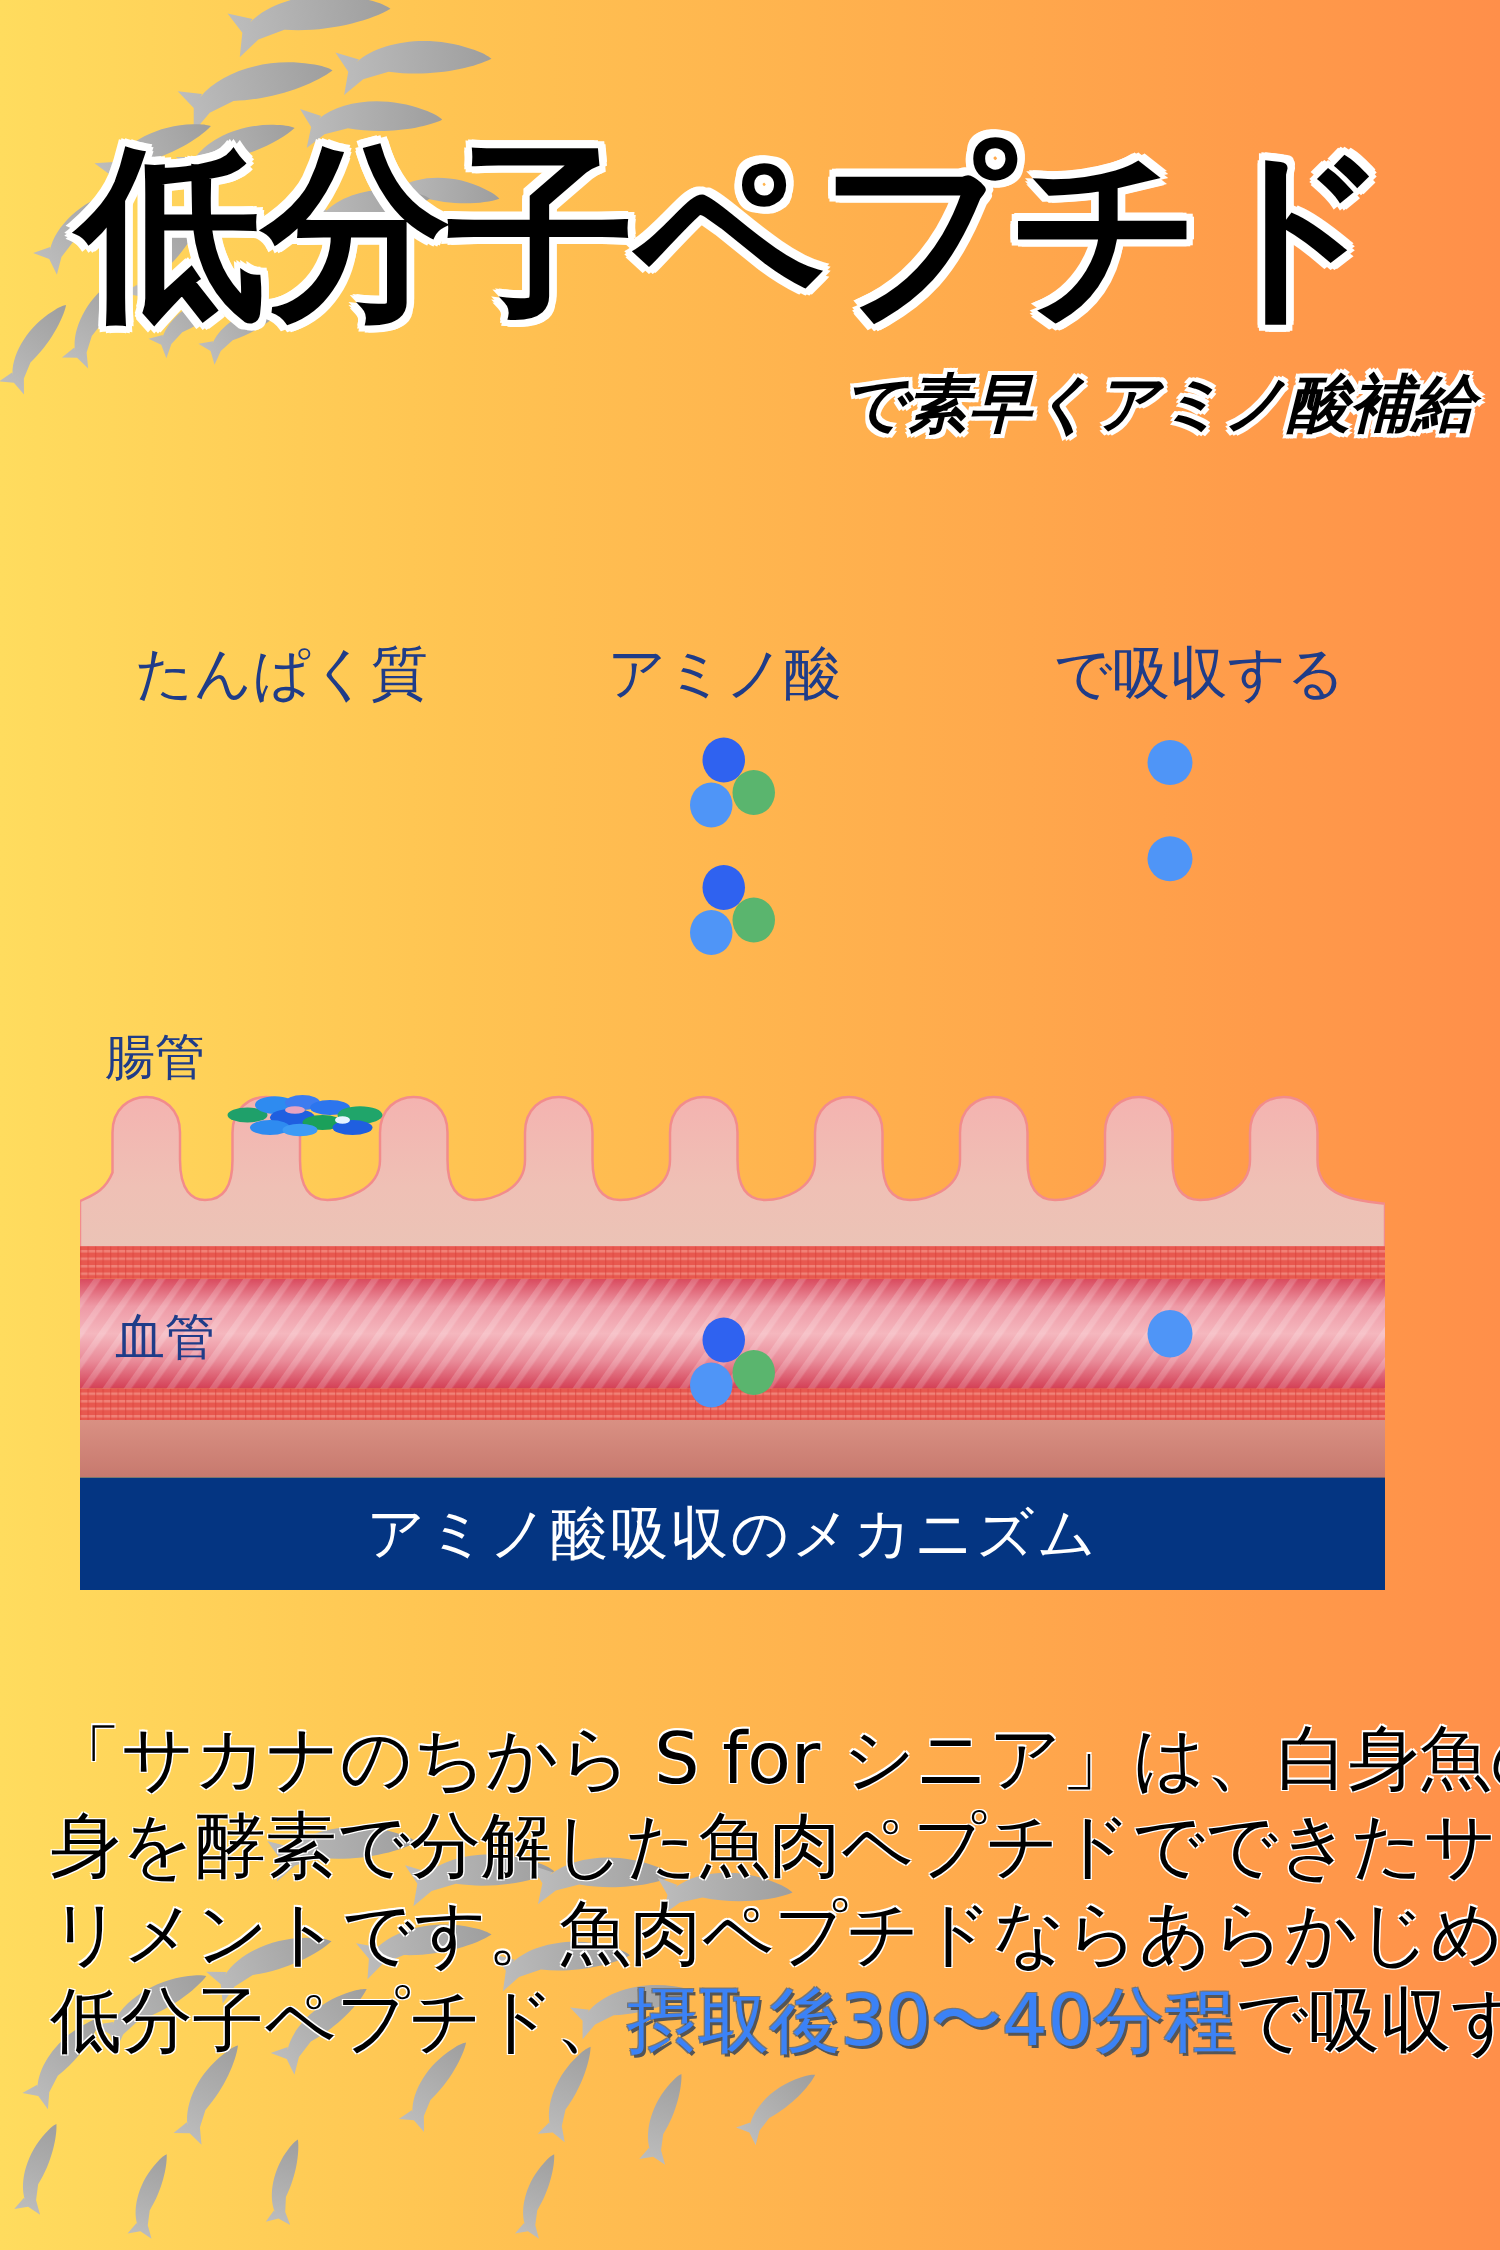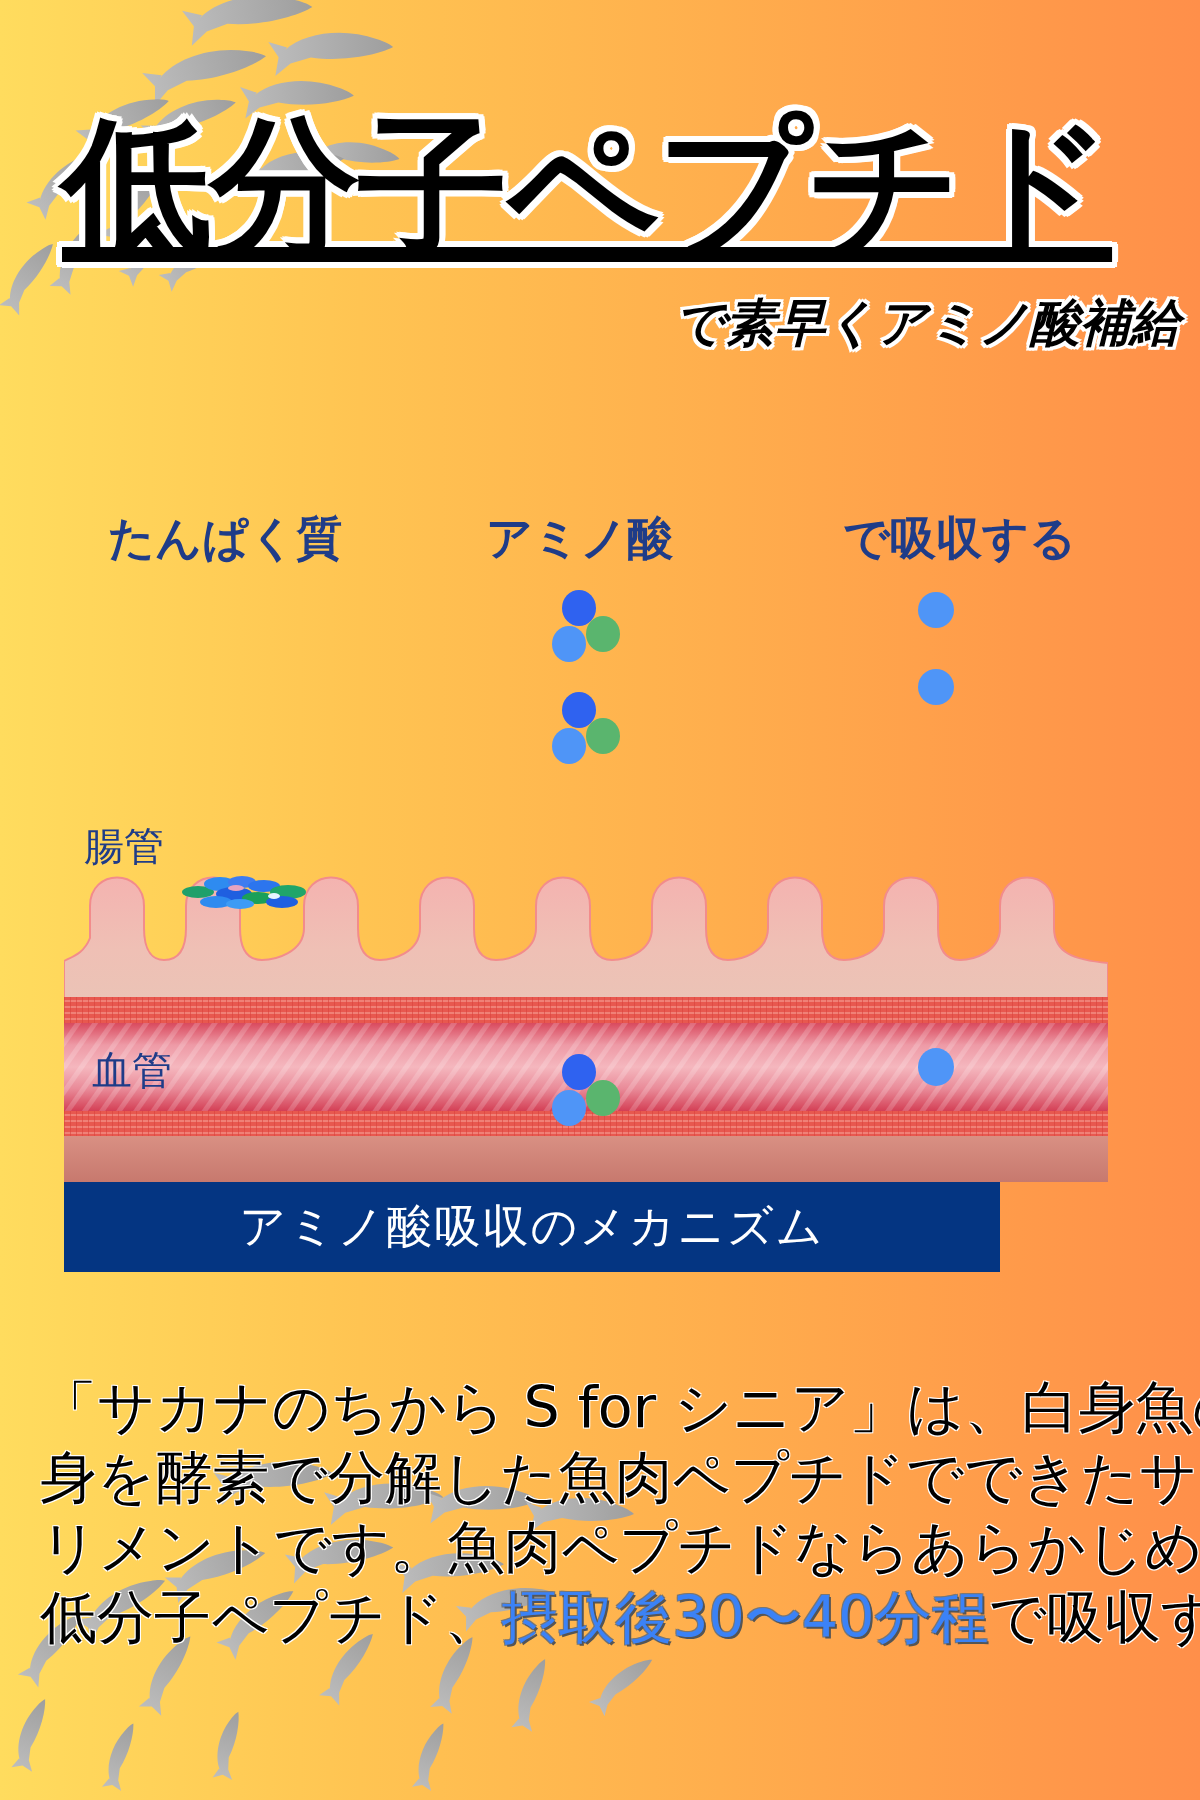--- a/index.html
+++ b/index.html
@@ -11,40 +11,38 @@
   .fish-layer { position:absolute; inset:0; pointer-events:none; }
   .title {
     position:absolute; left:62px; top:112px; margin:0;
     font-size:150px; font-weight:bold; color:#000; letter-spacing:-2px; line-height:1;
     -webkit-text-stroke: 0px;
     text-shadow:
       -5px -5px 0 #fff, 5px -5px 0 #fff, -5px 5px 0 #fff, 5px 5px 0 #fff,
       0 -6px 0 #fff, 0 6px 0 #fff, -6px 0 0 #fff, 6px 0 0 #fff,
       -3px -6px 0 #fff, 3px 6px 0 #fff, -6px 3px 0 #fff, 6px -3px 0 #fff;
     white-space:nowrap;
-    text-decoration:underline;
   }
   .subtitle {
     position:absolute; right:20px; top:298px; margin:0;
     font-size:50px; font-weight:bold; color:#000; line-height:1; white-space:nowrap;
     text-shadow:
       -3px -3px 0 #fff, 3px -3px 0 #fff, -3px 3px 0 #fff, 3px 3px 0 #fff,
       0 -3px 0 #fff, 0 3px 0 #fff, -3px 0 0 #fff, 3px 0 0 #fff;
     font-style: italic;
   }
   .stage-label {
     position:absolute; top:515px; font-size:46px; color:#1F3C88; line-height:1; white-space:nowrap;
     font-family:"DejaVu Sans", sans-serif;
-    font-weight:bold;
   }
   .dot { position:absolute; border-radius:50%; }
   .diagram { position:absolute; left:64px; top:868px; width:1044px; height:404px; }
   .organ-label { position:absolute; font-size:40px; color:#1F3C88; line-height:1; white-space:nowrap; }
   .banner {
-    position:absolute; left:0; top:314px; width:936px; height:90px; background:#043582;
+    position:absolute; left:0; top:314px; width:1044px; height:90px; background:#043582;
     display:flex; align-items:center; justify-content:center;
     color:#fff; font-size:46px; letter-spacing:2px;
   }
   .body-text {
     position:absolute; left:40px; top:1372px; width:1140px;
     font-size:57px; line-height:70px; color:#000; font-weight:normal;
     text-shadow: 1px 1px 0 #fff, -1px -1px 0 #fff, 1px -1px 0 #fff, -1px 1px 0 #fff;
   }
   .body-line { display:block; white-space:nowrap; }
   .hl { color:#3b82f6; text-shadow: 2px 2px 0 #555, -1px -1px 0 #777, 1px -1px 0 #777, -1px 1px 0 #777; }

